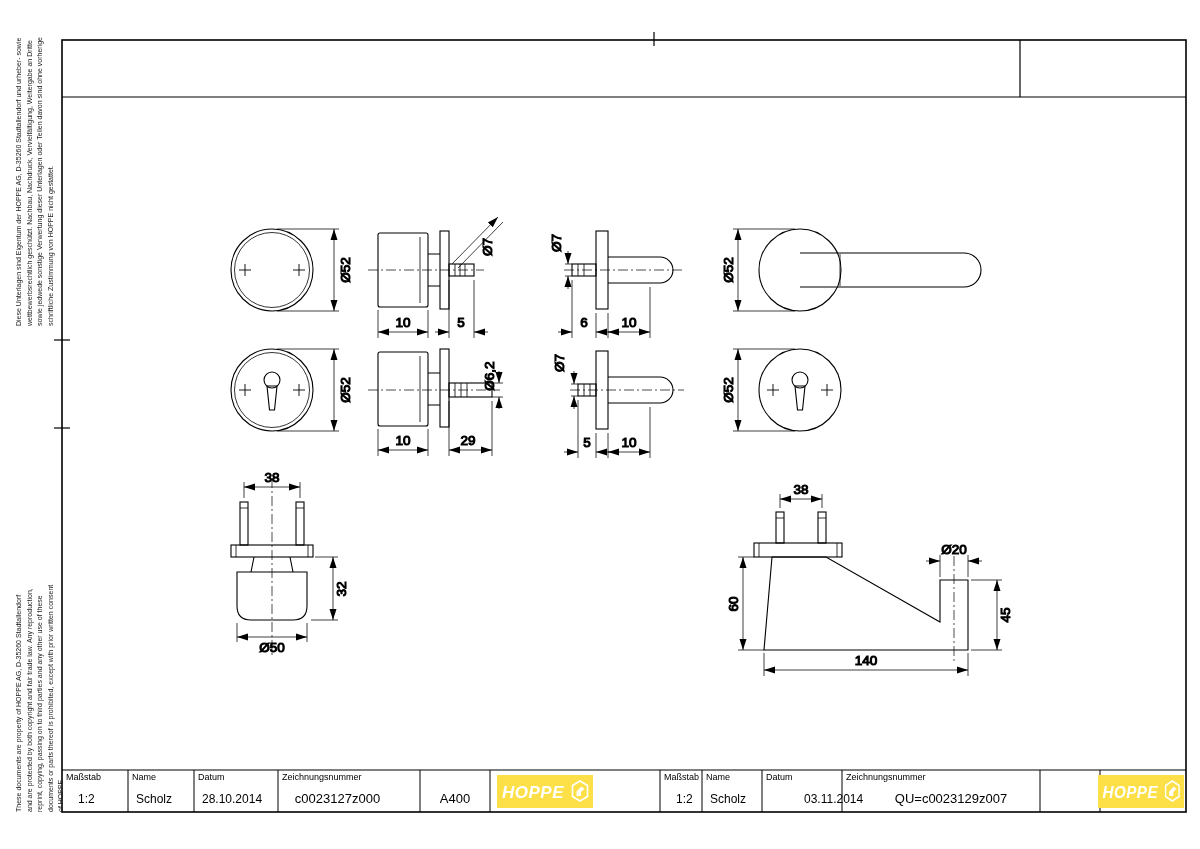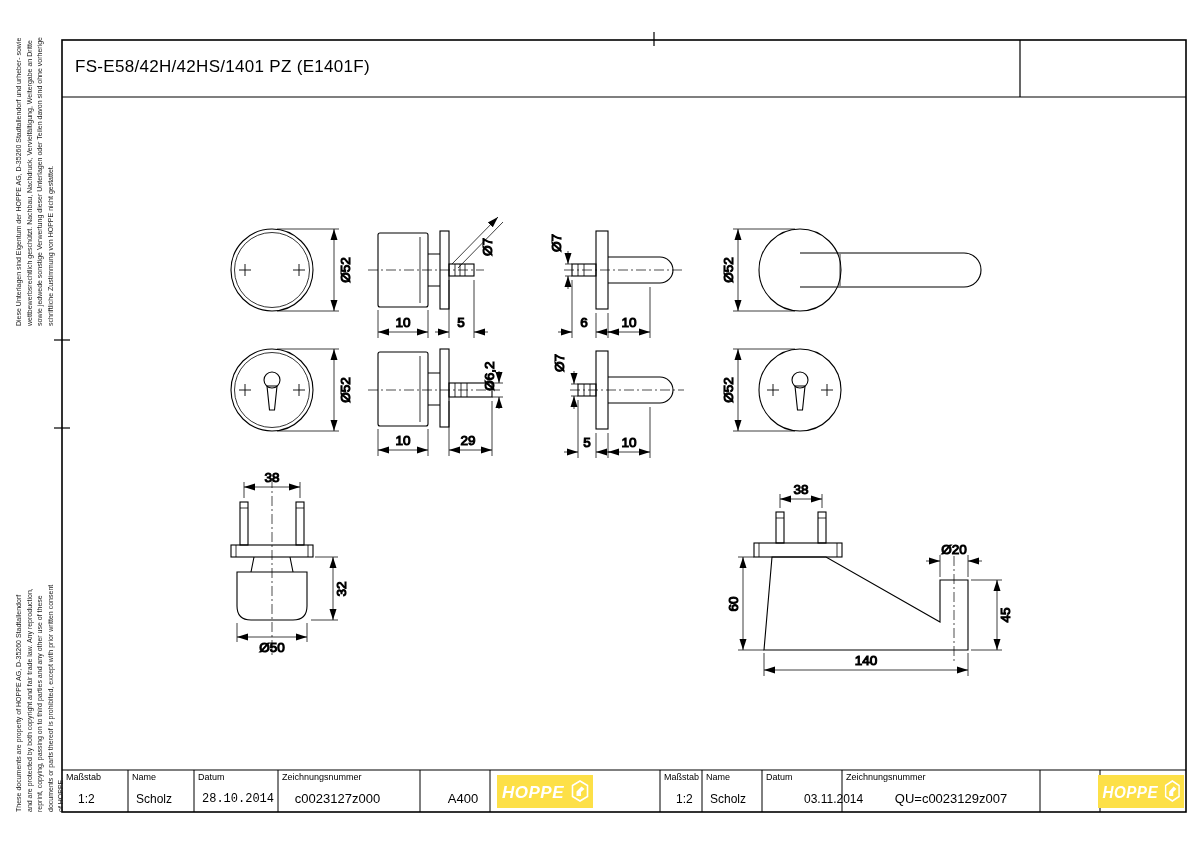--- a/index.html
+++ b/index.html
@@ -222,38 +222,37 @@
       <text x="954" y="554" text-anchor="middle">Ø20</text>
       <path d="M971,580 H1002 M971,650 H1002" stroke-width="0.75"></path>
       <line x1="997" y1="580" x2="997" y2="650" stroke-width="0.75" marker-start="url(#as)" marker-end="url(#ae)"></line>
       <text x="1010" y="615" transform="rotate(-90 1010 615)" text-anchor="middle">45</text>
       <path d="M764,653 V676 M968,653 V676" stroke-width="0.75"></path>
       <line x1="764" y1="670" x2="968" y2="670" stroke-width="0.75" marker-start="url(#as)" marker-end="url(#ae)"></line>
       <text x="866" y="665" text-anchor="middle">140</text>
     </g>
   </svg>
 
-  <div class="abs title-text" style="left:75px; top:57px;">FS-E58/42H/42HS/1401 PZ (E1401F)</div>
 
   <div class="abs notice-outer" style="left:14px; top:36px; width:44px; height:292px;">
     <div class="notice-inner" style="width:290px;">Diese Unterlagen sind Eigentum der HOPPE AG, D-35260 Stadtallendorf und urheber- sowie wettbewerbsrechtlich geschützt. Nachbau, Nachdruck, Vervielfältigung, Weitergabe an Dritte sowie jedwede sonstige Verwertung dieser Unterlagen oder Teilen davon sind ohne vorherige schriftliche Zustimmung von HOPPE nicht gestattet.</div>
   </div>
   <div class="abs notice-outer" style="left:14px; top:582px; width:44px; height:232px;">
     <div class="notice-inner en" style="width:230px;">These documents are property of HOPPE AG, D-35260 Stadtallendorf and are protected by both copyright and fair trade law. Any reproduction, reprint, copying, passing on to third parties and any other use of these documents or parts thereof is prohibited, except with prior written consent of HOPPE.</div>
   </div>
 
   <div class="abs cell-label" style="left:66px; top:772px;">Maßstab</div>
   <div class="abs cell-value" style="left:78px; top:792px;">1:2</div>
   <div class="abs cell-label" style="left:132px; top:772px;">Name</div>
   <div class="abs cell-value" style="left:136px; top:792px;">Scholz</div>
   <div class="abs cell-label" style="left:198px; top:772px;">Datum</div>
-  <div class="abs cell-value" style="left:202px; top:792px;font-family:Liberation Mono, monospace;">28.10.2014</div>
+  <div class="abs cell-value" style="left:202px; top:792px;">28.10.2014</div>
   <div class="abs cell-label" style="left:282px; top:772px;">Zeichnungsnummer</div>
   <div class="abs cell-value13 centered" style="left:278px; top:791px; width:119px;">c0023127z000</div>
-  <div class="abs cell-value13 centered" style="left:420px; top:791px; width:70px;padding-left:8px;">A400</div>
+  <div class="abs cell-value13 centered" style="left:420px; top:791px; width:70px;">A400</div>
 
   <div class="abs logo-box" style="left:497px; top:775px; width:96px; height:33px;">
     <svg width="96" height="33" viewBox="0 0 96 33">
       <text x="5" y="23" class="logo-text">HOPPE</text>
       <g>
         <polygon points="83,6 90.5,10.5 90.5,21.5 83,26 75.5,21.5 75.5,10.5" fill="none" stroke="#fff" stroke-width="1.6"></polygon>
         <path d="M79.5,16.5 L84.5,11.5 L87.5,14 L84,17 L84,21 L79.5,21 Z" fill="#fff"></path>
       </g>
     </svg>
   </div>

